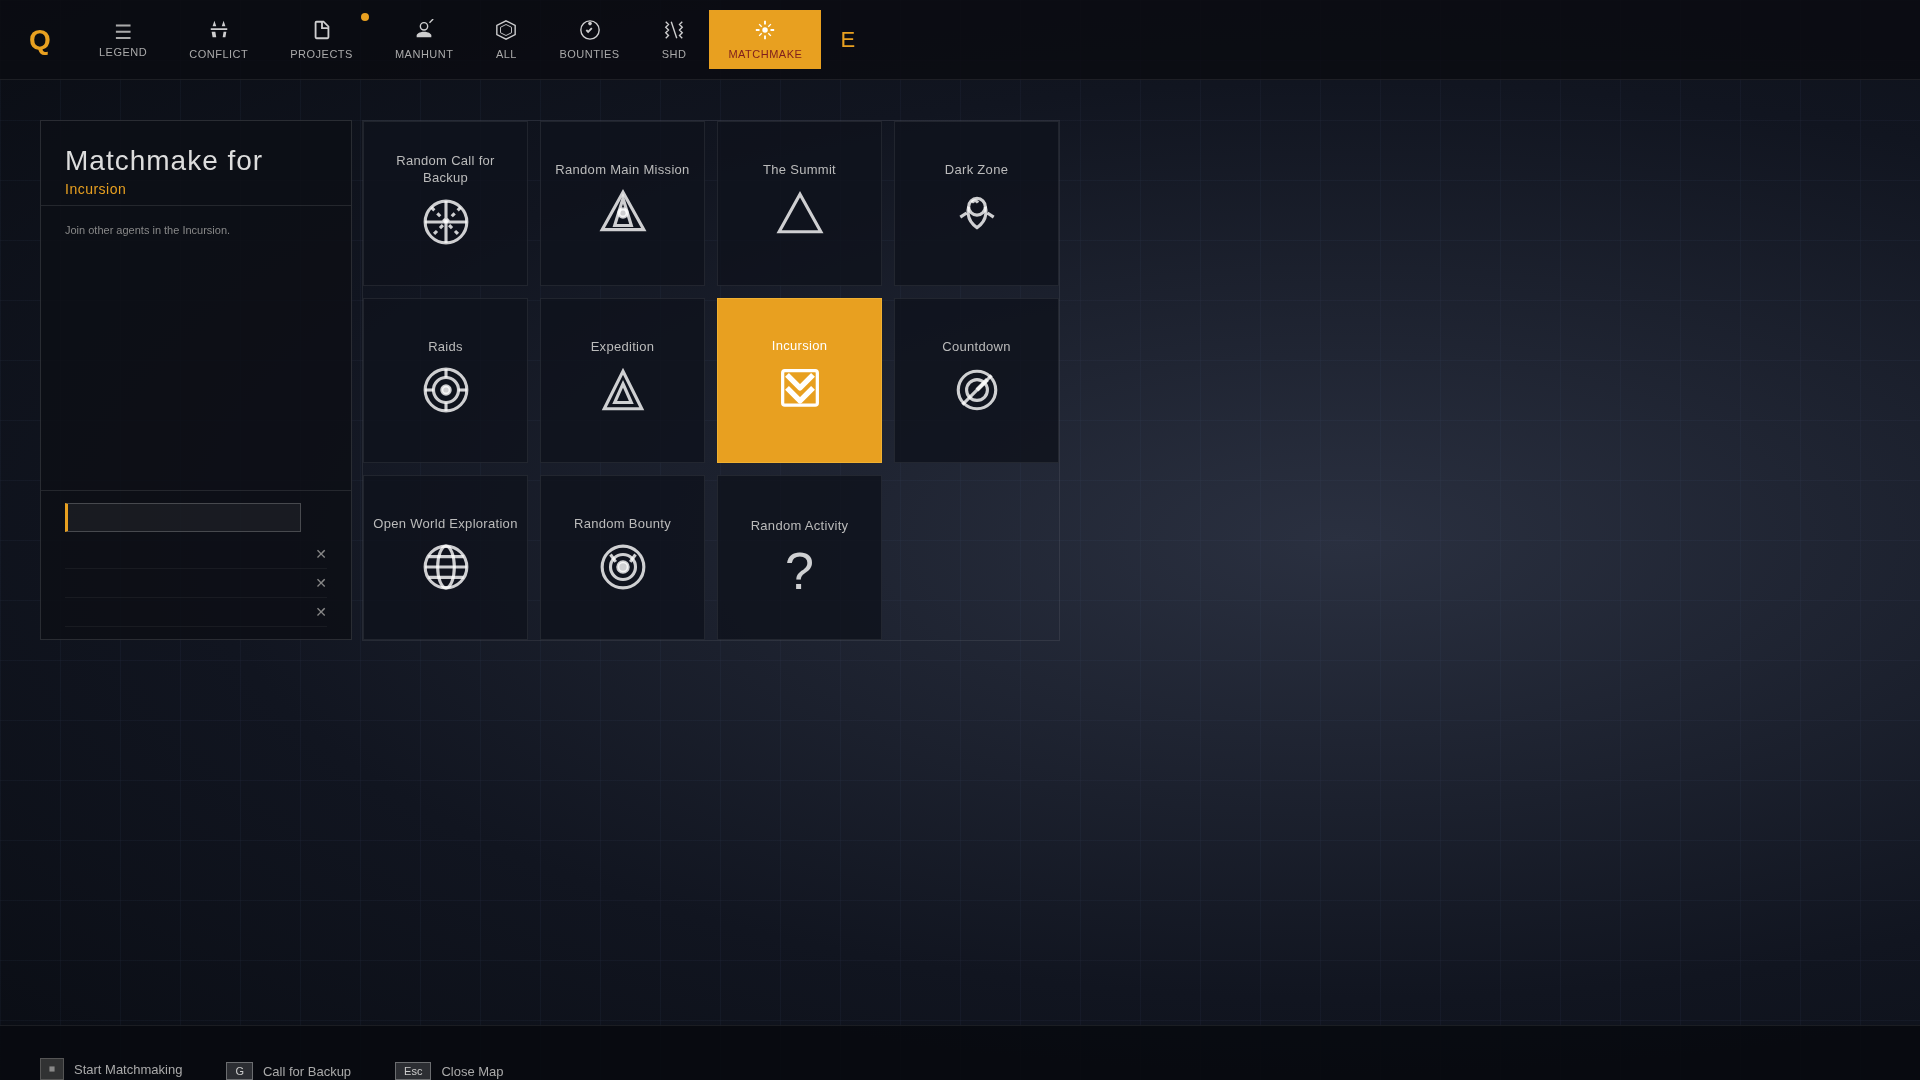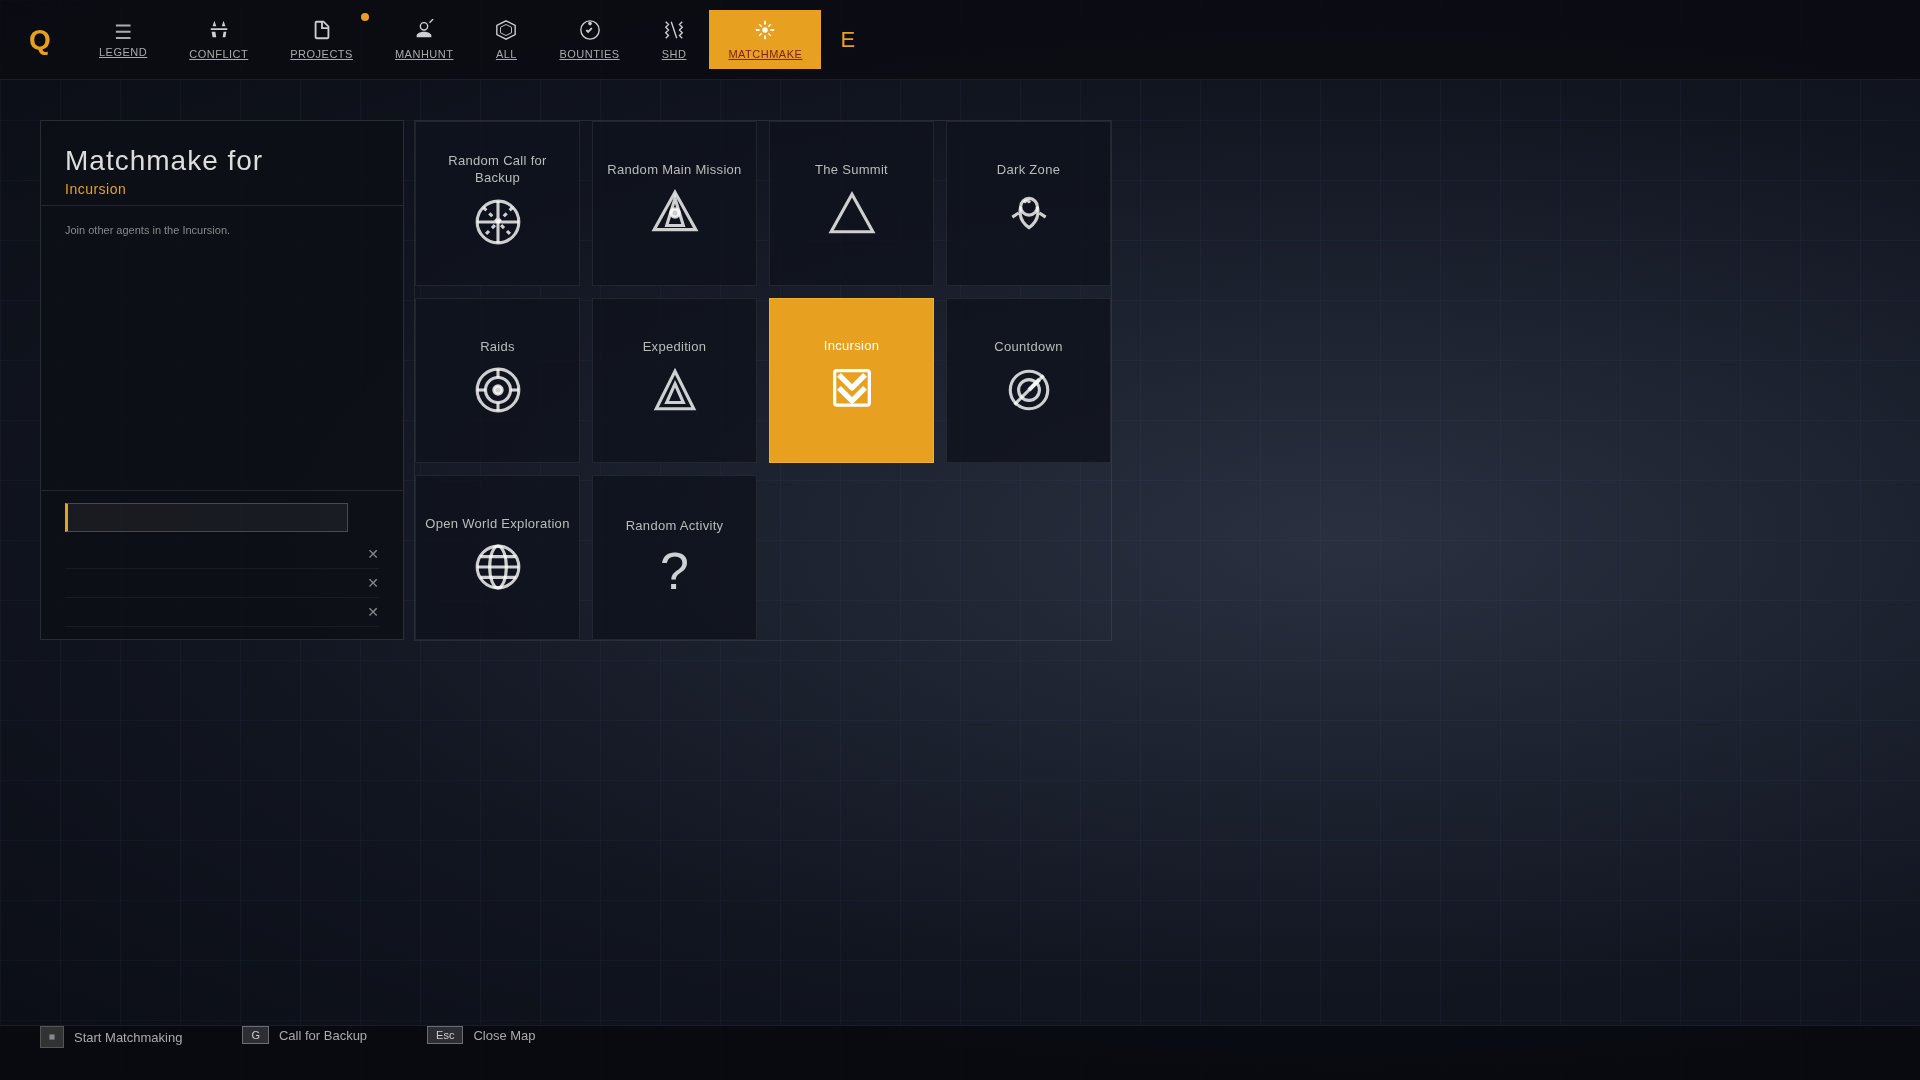--- a/index.html
+++ b/index.html
@@ -88,39 +88,38 @@
 
     .nav-icon {
       font-size: 20px;
       line-height: 1;
     }
 
     .nav-label {
       font-size: 11px;
       text-transform: uppercase;
       letter-spacing: 0.5px;
-      text-decoration: underline;
     }
 
     
     .main-content {
       position: absolute;
       top: 80px;
       left: 0;
       right: 0;
       bottom: 0;
       display: flex;
       align-items: flex-start;
       padding: 40px 40px;
       z-index: 5;
     }
 
     
     .left-panel {
-      width: 364px;
+      width: 312px;
       min-height: 520px;
       background: rgba(12,15,22,0.88);
       border: 1px solid rgba(255,255,255,0.12);
       display: flex;
       flex-direction: column;
       margin-right: 10px;
       flex-shrink: 0;
     }
 
     .left-panel-header {
@@ -237,23 +236,23 @@
     
     .bottom-bar {
       position: absolute;
       bottom: 0;
       left: 0;
       right: 0;
       height: 55px;
       background: rgba(8,10,16,0.9);
       border-top: 1px solid rgba(255,255,255,0.08);
       display: flex;
-      align-items: flex-start;
+      align-items: flex-end;
       padding: 0 40px;
-      gap: 60px;
+      gap: 44px;
       z-index: 10;
     }
 
     .bottom-action {
       display: flex;
       align-items: center;
       gap: 10px;
       color: #aaa;
       font-size: 13px;
     }
@@ -499,20 +498,32 @@
         <svg width="50" height="50" viewBox="0 0 24 24" fill="none" stroke="rgba(255,255,255,0.8)" stroke-width="1.5">
           <circle cx="12" cy="12" r="10"></circle>
           <ellipse cx="12" cy="12" rx="4" ry="10"></ellipse>
           <line x1="2" y1="12" x2="22" y2="12"></line>
           <line x1="3.5" y1="7" x2="20.5" y2="7"></line>
           <line x1="3.5" y1="17" x2="20.5" y2="17"></line>
         </svg>
       </span>
     </div>
 
+    <div class="activity-tile">
+      <span class="tile-label">Random Bounty</span>
+      <span class="tile-icon">
+        <svg width="50" height="50" viewBox="0 0 24 24" fill="none" stroke="rgba(255,255,255,0.8)" stroke-width="1.5">
+          <circle cx="12" cy="12" r="10"></circle>
+          <circle cx="12" cy="12" r="6"></circle>
+          <circle cx="12" cy="12" r="2.5" fill="rgba(255,255,255,0.8)"></circle>
+          <path d="M6 6 L8.5 9.5" stroke="rgba(255,255,255,0.8)" stroke-width="1.5"></path>
+          <path d="M18 6 L15.5 9.5" stroke="rgba(255,255,255,0.8)" stroke-width="1.5"></path>
+        </svg>
+      </span>
+    </div>
 
     <div class="activity-tile">
       <span class="tile-label">Random Activity</span>
       <span class="tile-icon" style="font-size:52px; color:rgba(255,255,255,0.8); line-height:1;">?</span>
     </div>
 
   </div>
 </div>
 
 <div class="bottom-bar">

